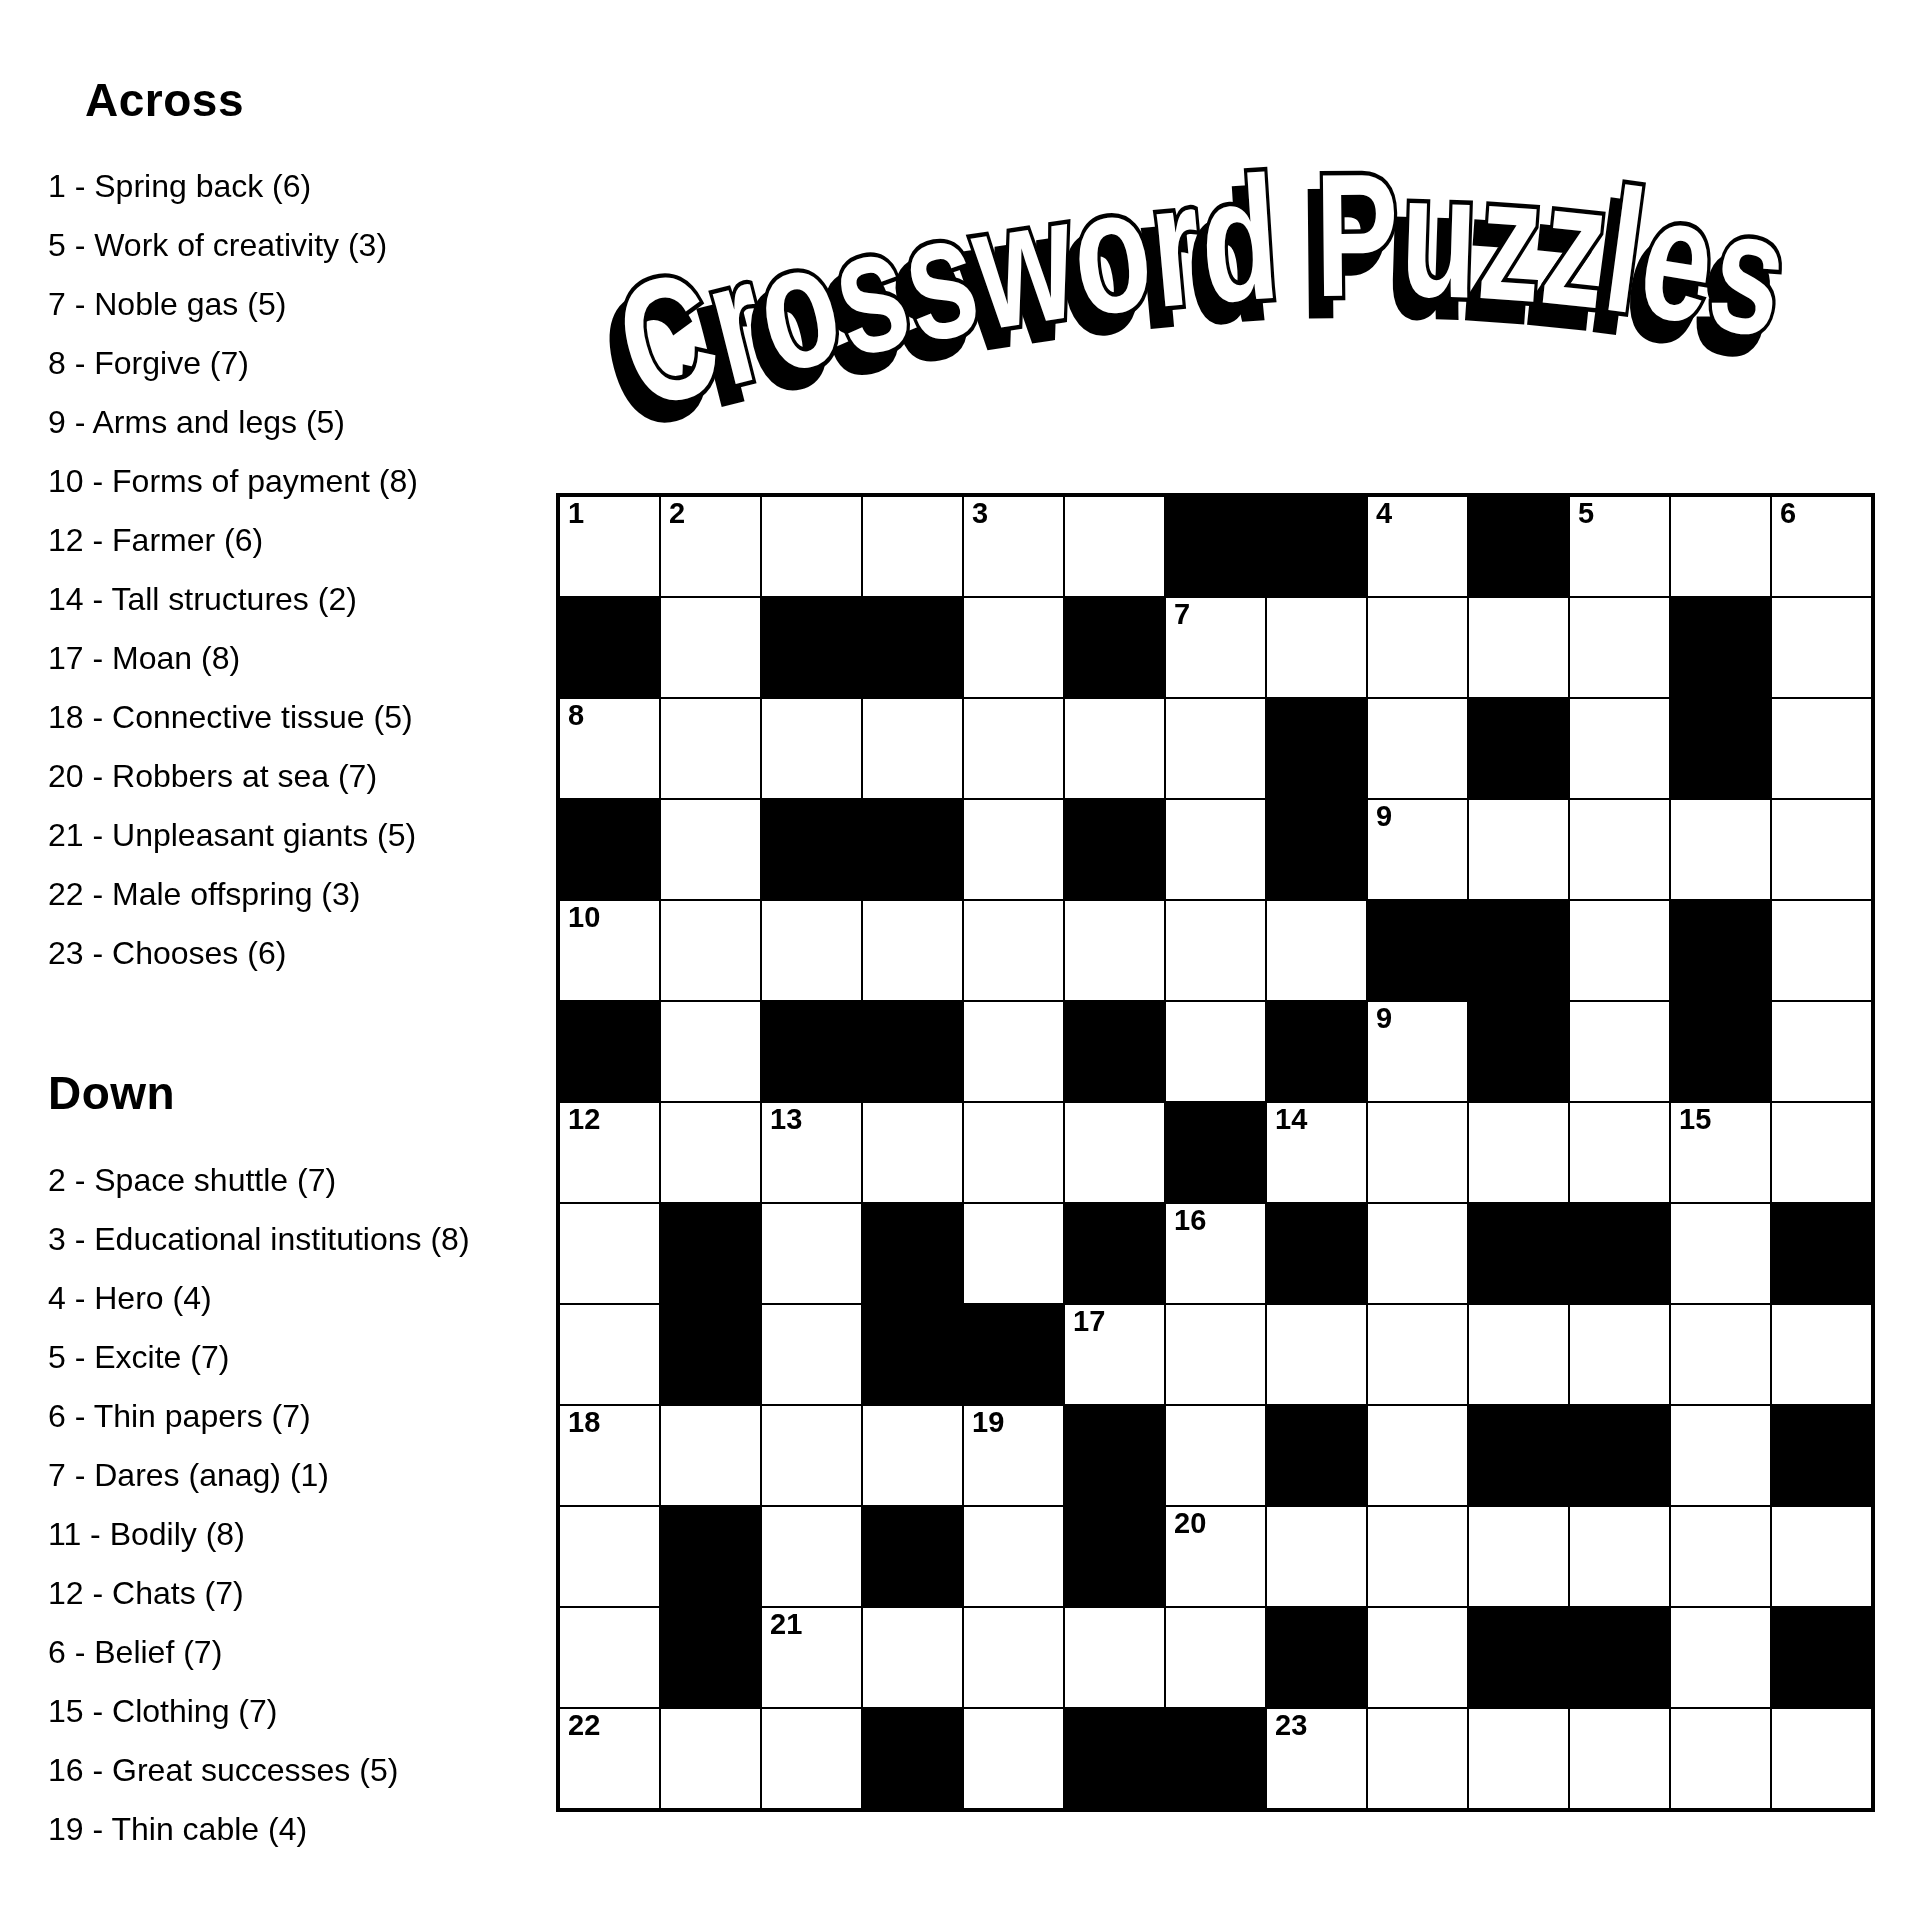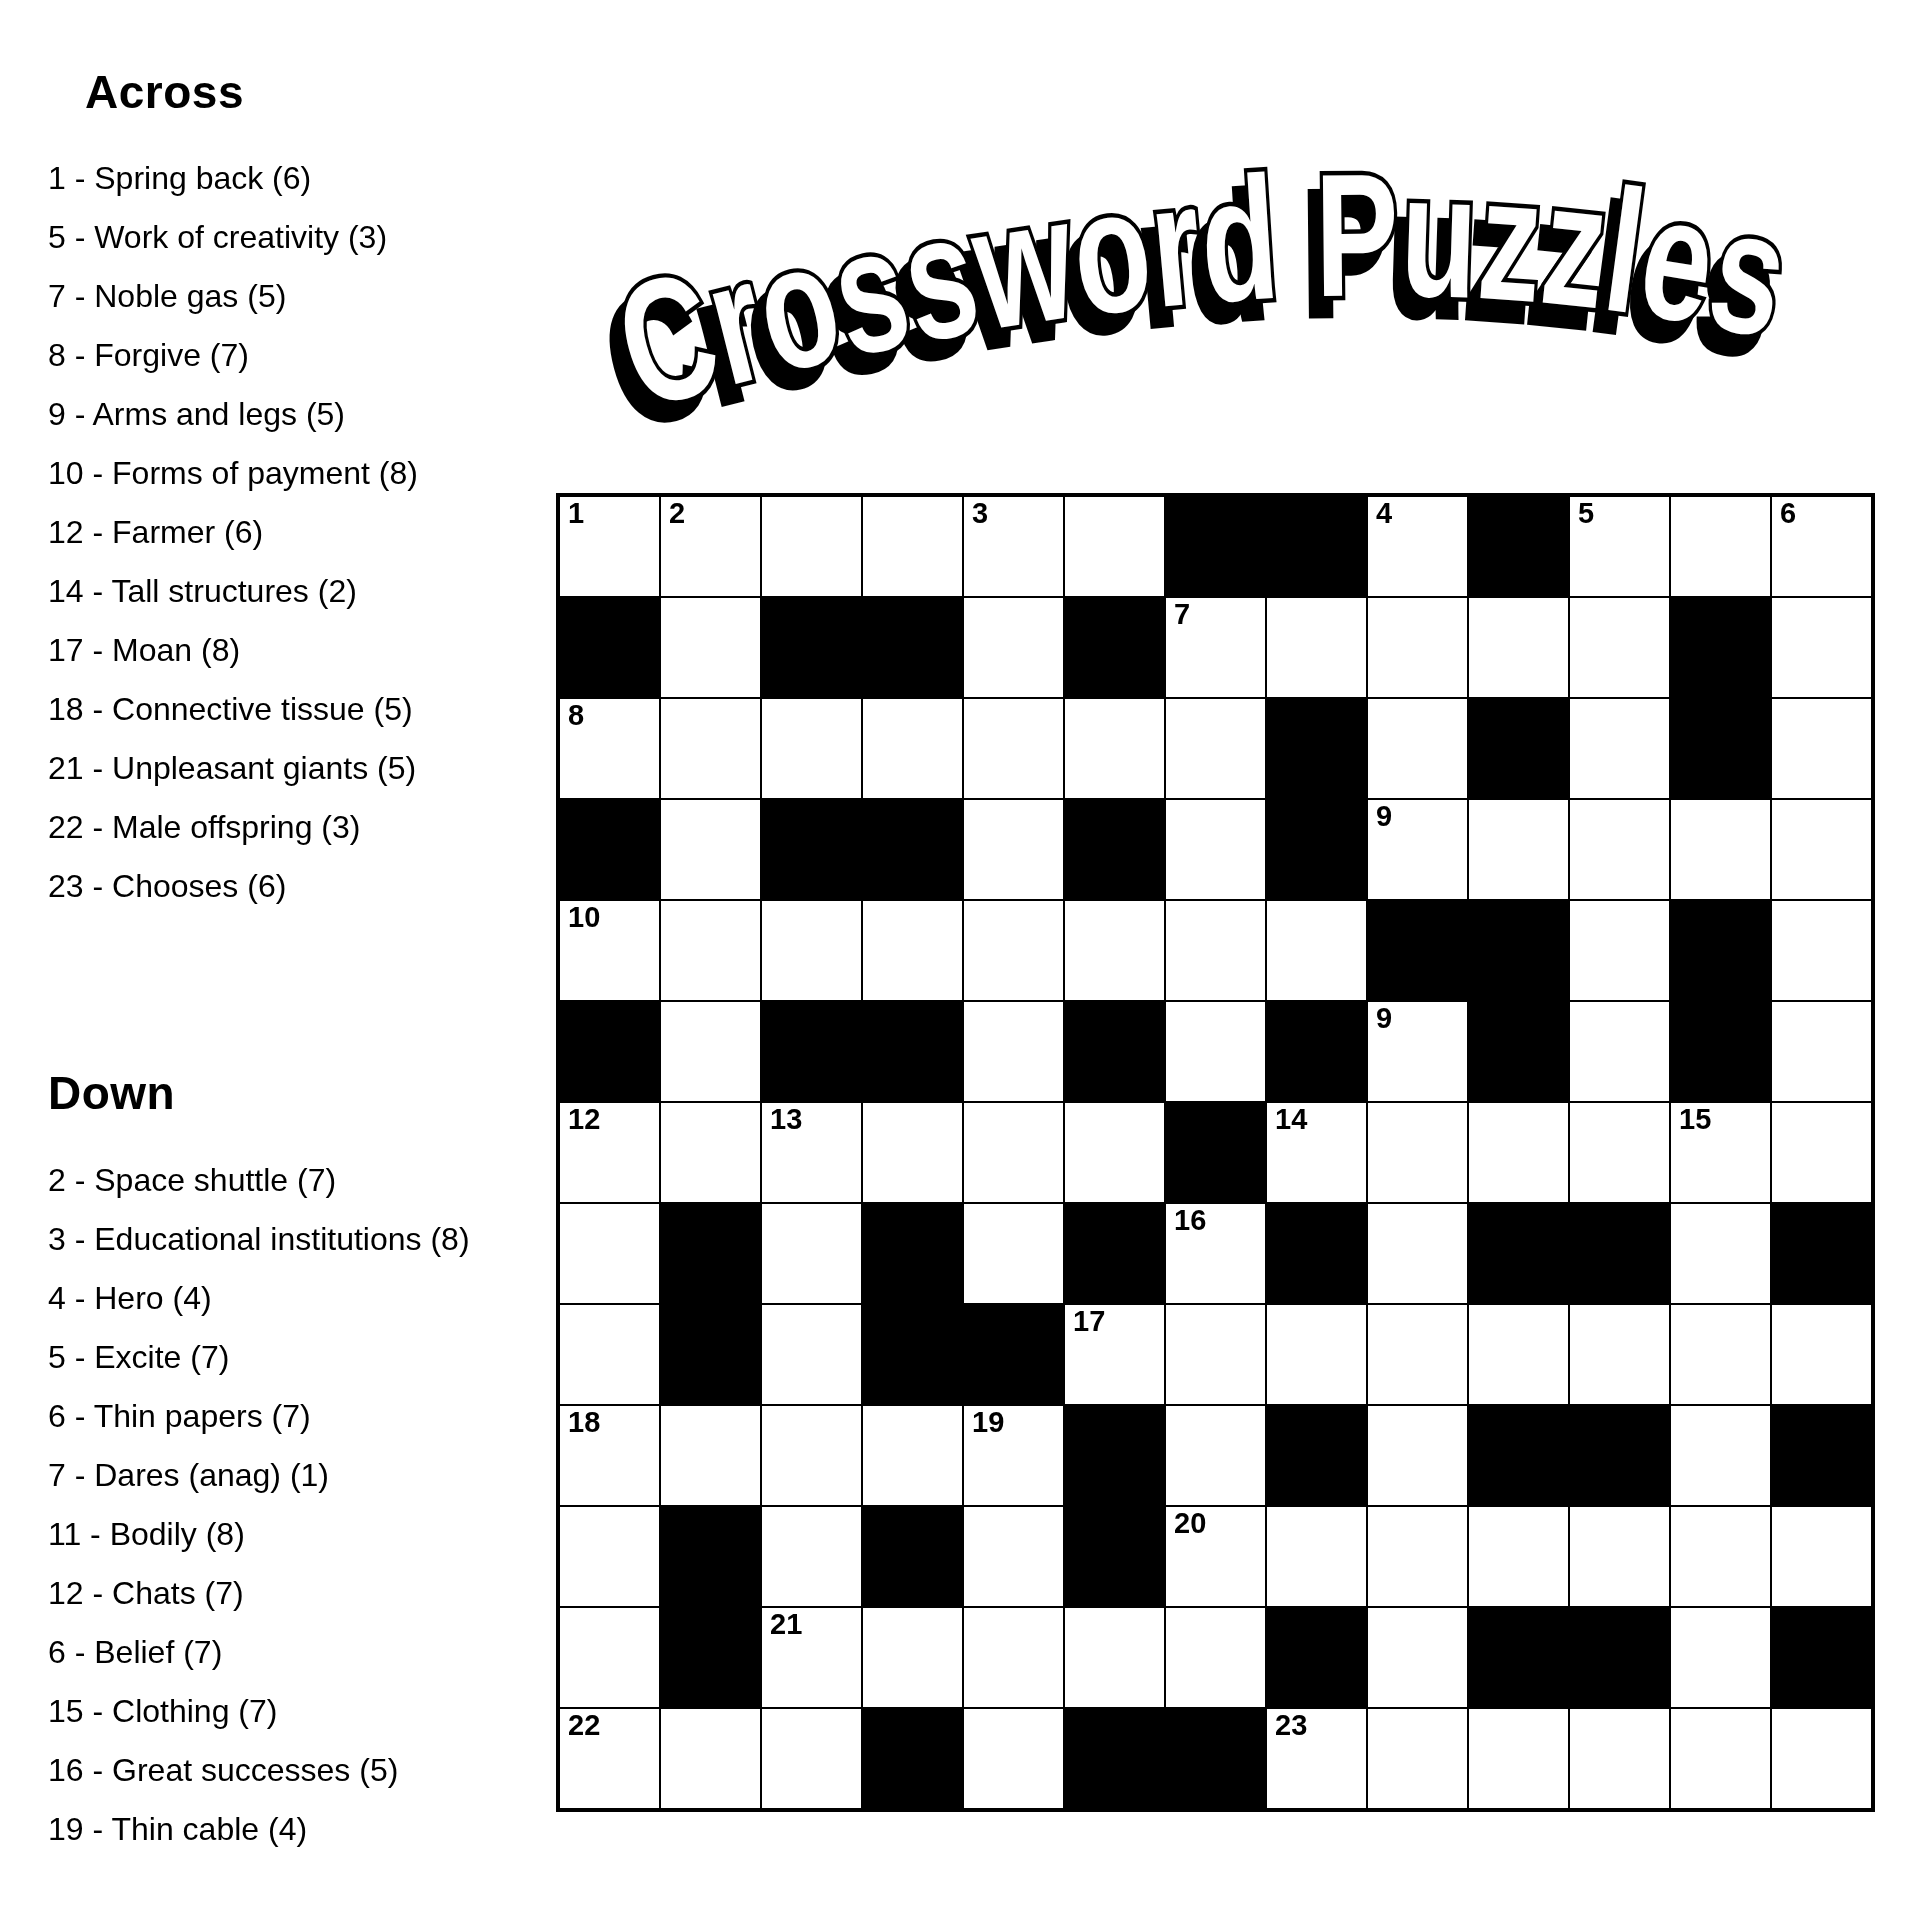--- a/index.html
+++ b/index.html
@@ -10,21 +10,21 @@
     overflow:hidden;
     font-family:"Liberation Sans", sans-serif;
     color:#000;
   }
   
   .clues{position:absolute;left:48px;}
   .clues h2{
     font-size:46px;font-weight:bold;margin:0;line-height:1;
     letter-spacing:0.5px;
   }
-  .clues-across{top:69px;}
+  .clues-across{top:77px;}
   .clues-across h2{margin-left:37px;}
   .clues-down{top:1062px;margin-top:8px;}
   .clues ul{
     list-style:none;margin:0;padding:0;
   }
   .clues-across ul{margin-top:34px;}
   .clues-down ul{margin-top:35px;}
   .clue{
     font-size:32px;
     line-height:59px;
@@ -71,20 +71,21 @@
       <li class="clue">1 - Spring back (6)</li>
       <li class="clue">5 - Work of creativity (3)</li>
       <li class="clue">7 - Noble gas (5)</li>
       <li class="clue">8 - Forgive (7)</li>
       <li class="clue">9 - Arms and legs (5)</li>
       <li class="clue">10 - Forms of payment (8)</li>
       <li class="clue">12 - Farmer (6)</li>
       <li class="clue">14 - Tall structures (2)</li>
       <li class="clue">17 - Moan (8)</li>
       <li class="clue">18 - Connective tissue (5)</li>
+      <li class="clue">20 - Robbers at sea (7)</li>
       <li class="clue">21 - Unpleasant giants (5)</li>
       <li class="clue">22 - Male offspring (3)</li>
       <li class="clue">23 - Chooses (6)</li>
     </ul>
 </section>
 
 <section class="clues clues-down">
   <h2>Down</h2>
   <ul id="down-list">
       <li class="clue">2 - Space shuttle (7)</li>

